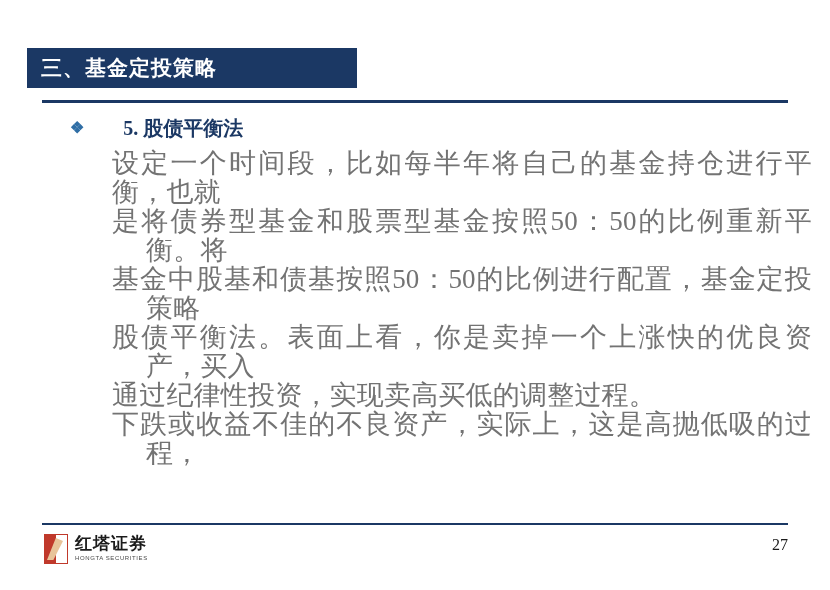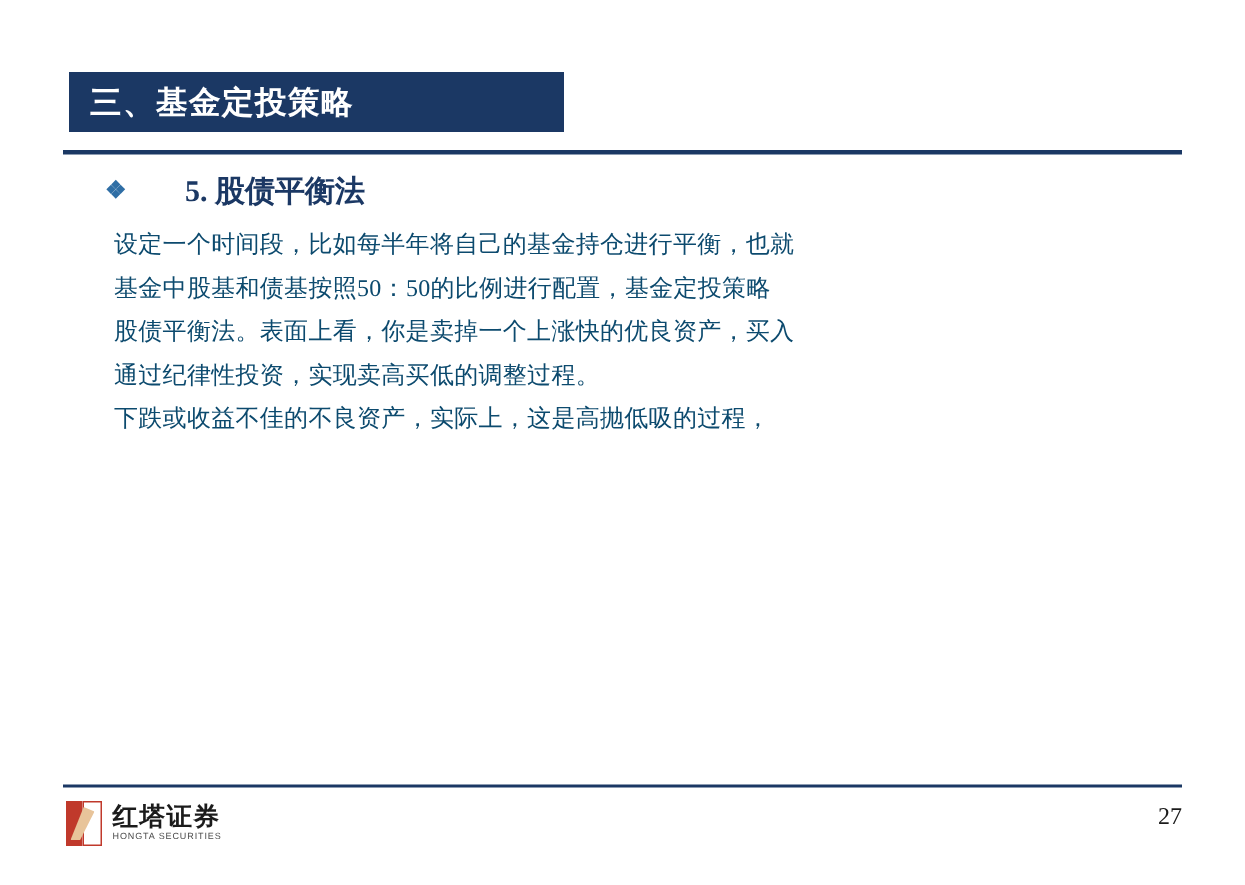--- a/index.html
+++ b/index.html
@@ -17,21 +17,21 @@
     position: relative;
     width: 830px;
     height: 590px;
     background: #ffffff;
     box-sizing: border-box;
   }
 
   
   .title-bar {
     position: absolute;
-    left: 46px;
+    left: 27px;
     top: 48px;
     width: 330px;
     height: 40px;
     background: #1b3864;
     display: flex;
     align-items: center;
   }
   .title-text {
     color: #ffffff;
     font-family: "Liberation Sans", sans-serif;
@@ -73,29 +73,30 @@
     font-size: 16px;
     line-height: 26px;
     margin-right: 7px;
   }
   .bullet-label {
     line-height: 26px;
     margin-left: 32px;
   }
 
   .paragraph {
-    color: #0c4a6e;
-    font-family: "Liberation Serif", serif;
-    font-size: 16px;
+    color: #737373;
+    font-family: "Liberation Serif", serif;
+    font-size: 27px;
     line-height: 29px;
     text-align: justify;
     text-indent: 0;
     width: 700px;
     padding-left: 6px;
     letter-spacing: 0.2px;
+    margin-left: 36px;
   }
   .paragraph .hang {
     display: block;
     padding-left: 34px;
     text-indent: -34px;
   }
 
   
   .footer-rule {
     position: absolute;
@@ -144,21 +145,21 @@
     height: 22px;
     background: #e8c49a;
     clip-path: polygon(0% 100%, 55% 0%, 100% 14%, 40% 100%);
   }
   .logo-text {
     display: flex;
     flex-direction: column;
     justify-content: center;
   }
   .logo-cn {
-    font-family: Liberation Sans, sans-serif;
+    font-family: Liberation Mono, monospace;
     font-weight: bold;
     font-size: 17px;
     color: #1b1b1b;
     line-height: 19px;
     letter-spacing: 1px;
   }
   .logo-en {
     font-family: "Liberation Sans", sans-serif;
     font-size: 6px;
     color: #4a4a4a;
@@ -188,20 +189,21 @@
 
   <div class="content">
 
     <div class="bullet-line">
       <span class="bullet-marker">❖</span>
       <span class="bullet-label">5. 股债平衡法</span>
     </div>
 
     <div class="paragraph">
       <span>设定一个时间段，比如每半年将自己的基金持仓进行平衡，也就</span>
+      <span class="hang">是将债券型基金和股票型基金按照50：50的比例重新平衡。将</span>
       <span class="hang">基金中股基和债基按照50：50的比例进行配置，基金定投策略</span>
       <span class="hang">股债平衡法。表面上看，你是卖掉一个上涨快的优良资产，买入</span>
       <span class="hang">通过纪律性投资，实现卖高买低的调整过程。</span>
       <span class="hang">下跌或收益不佳的不良资产，实际上，这是高抛低吸的过程，</span>
     </div>
 
   </div>
 
   <div class="footer-rule"></div>
 

